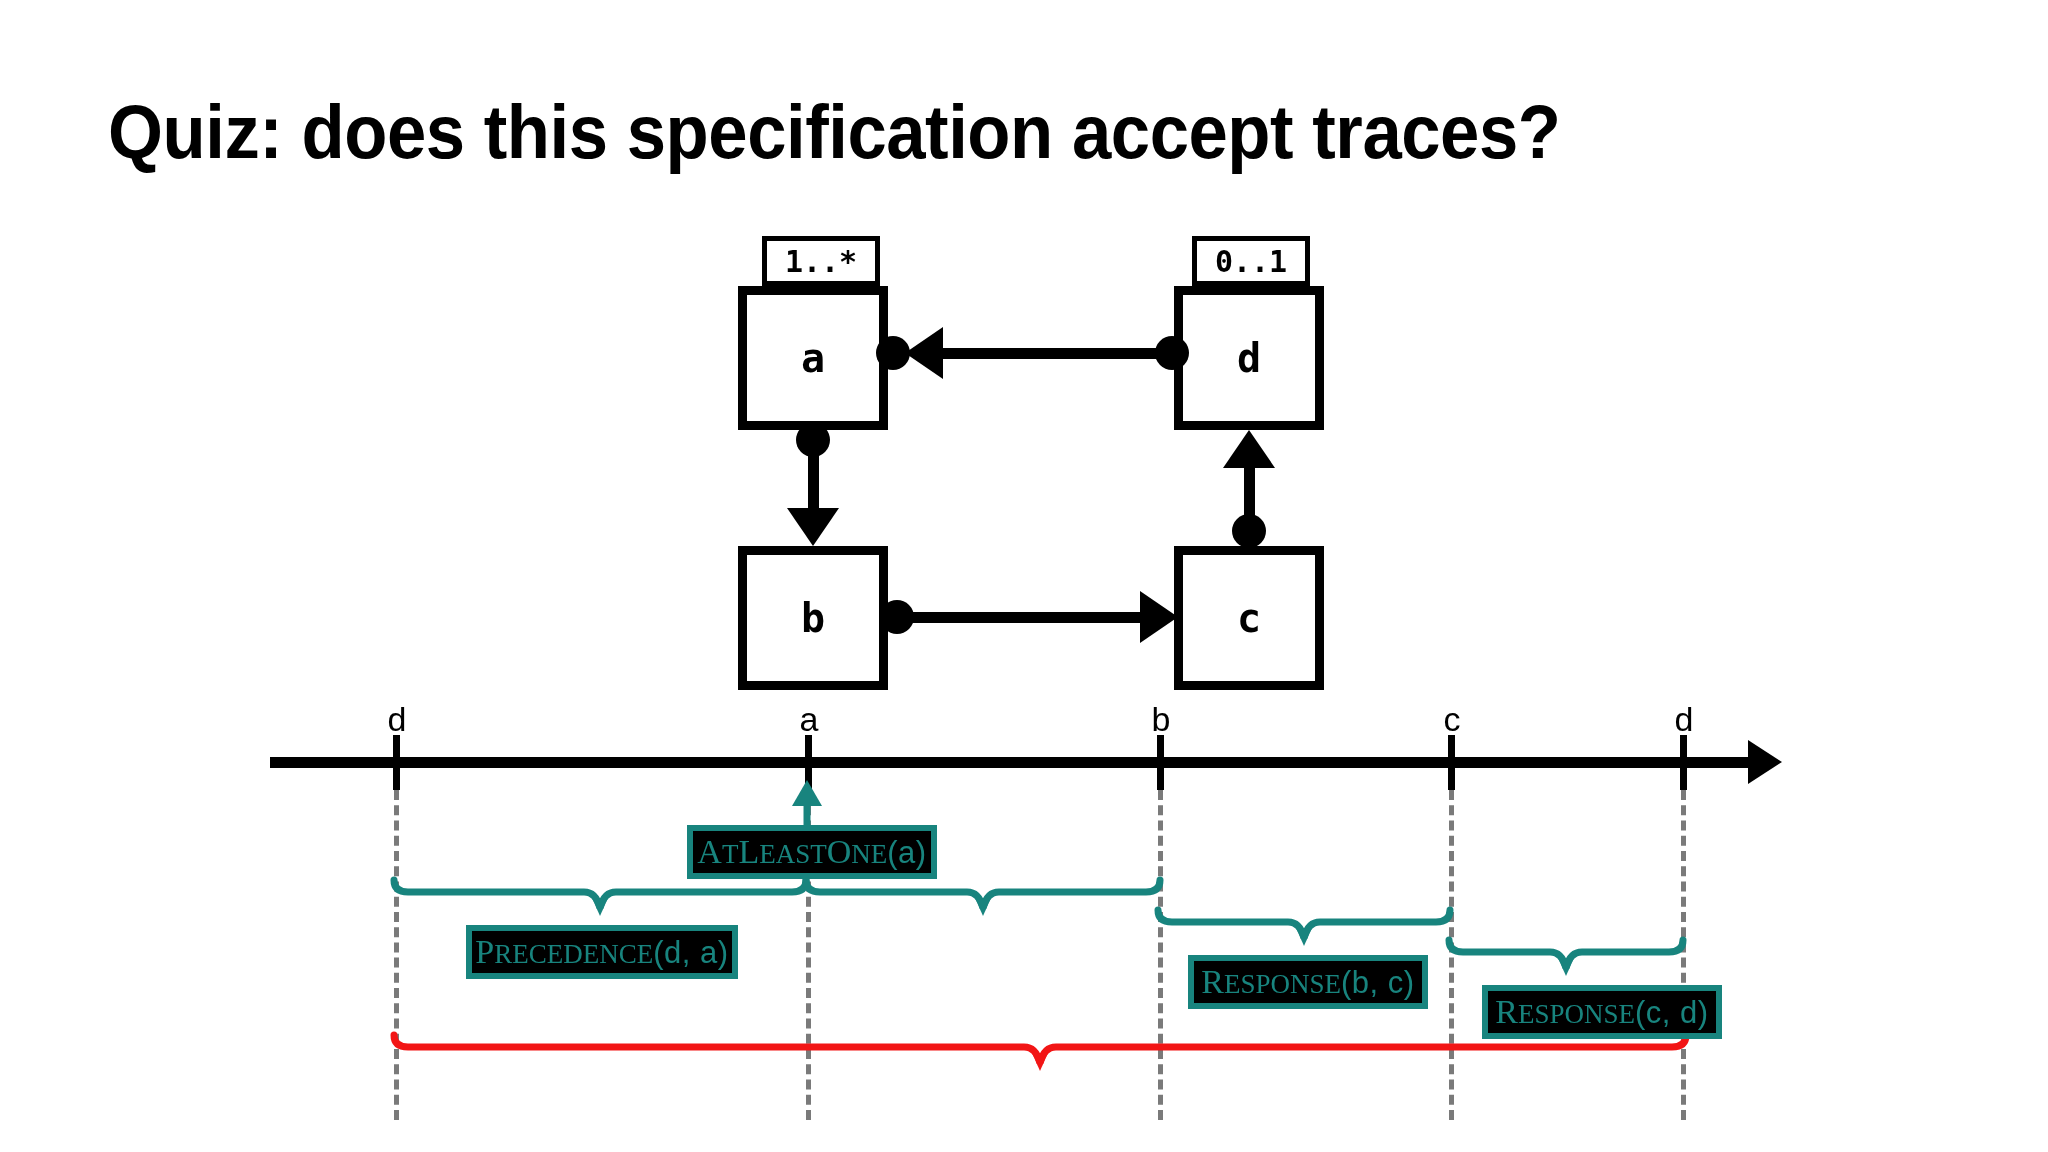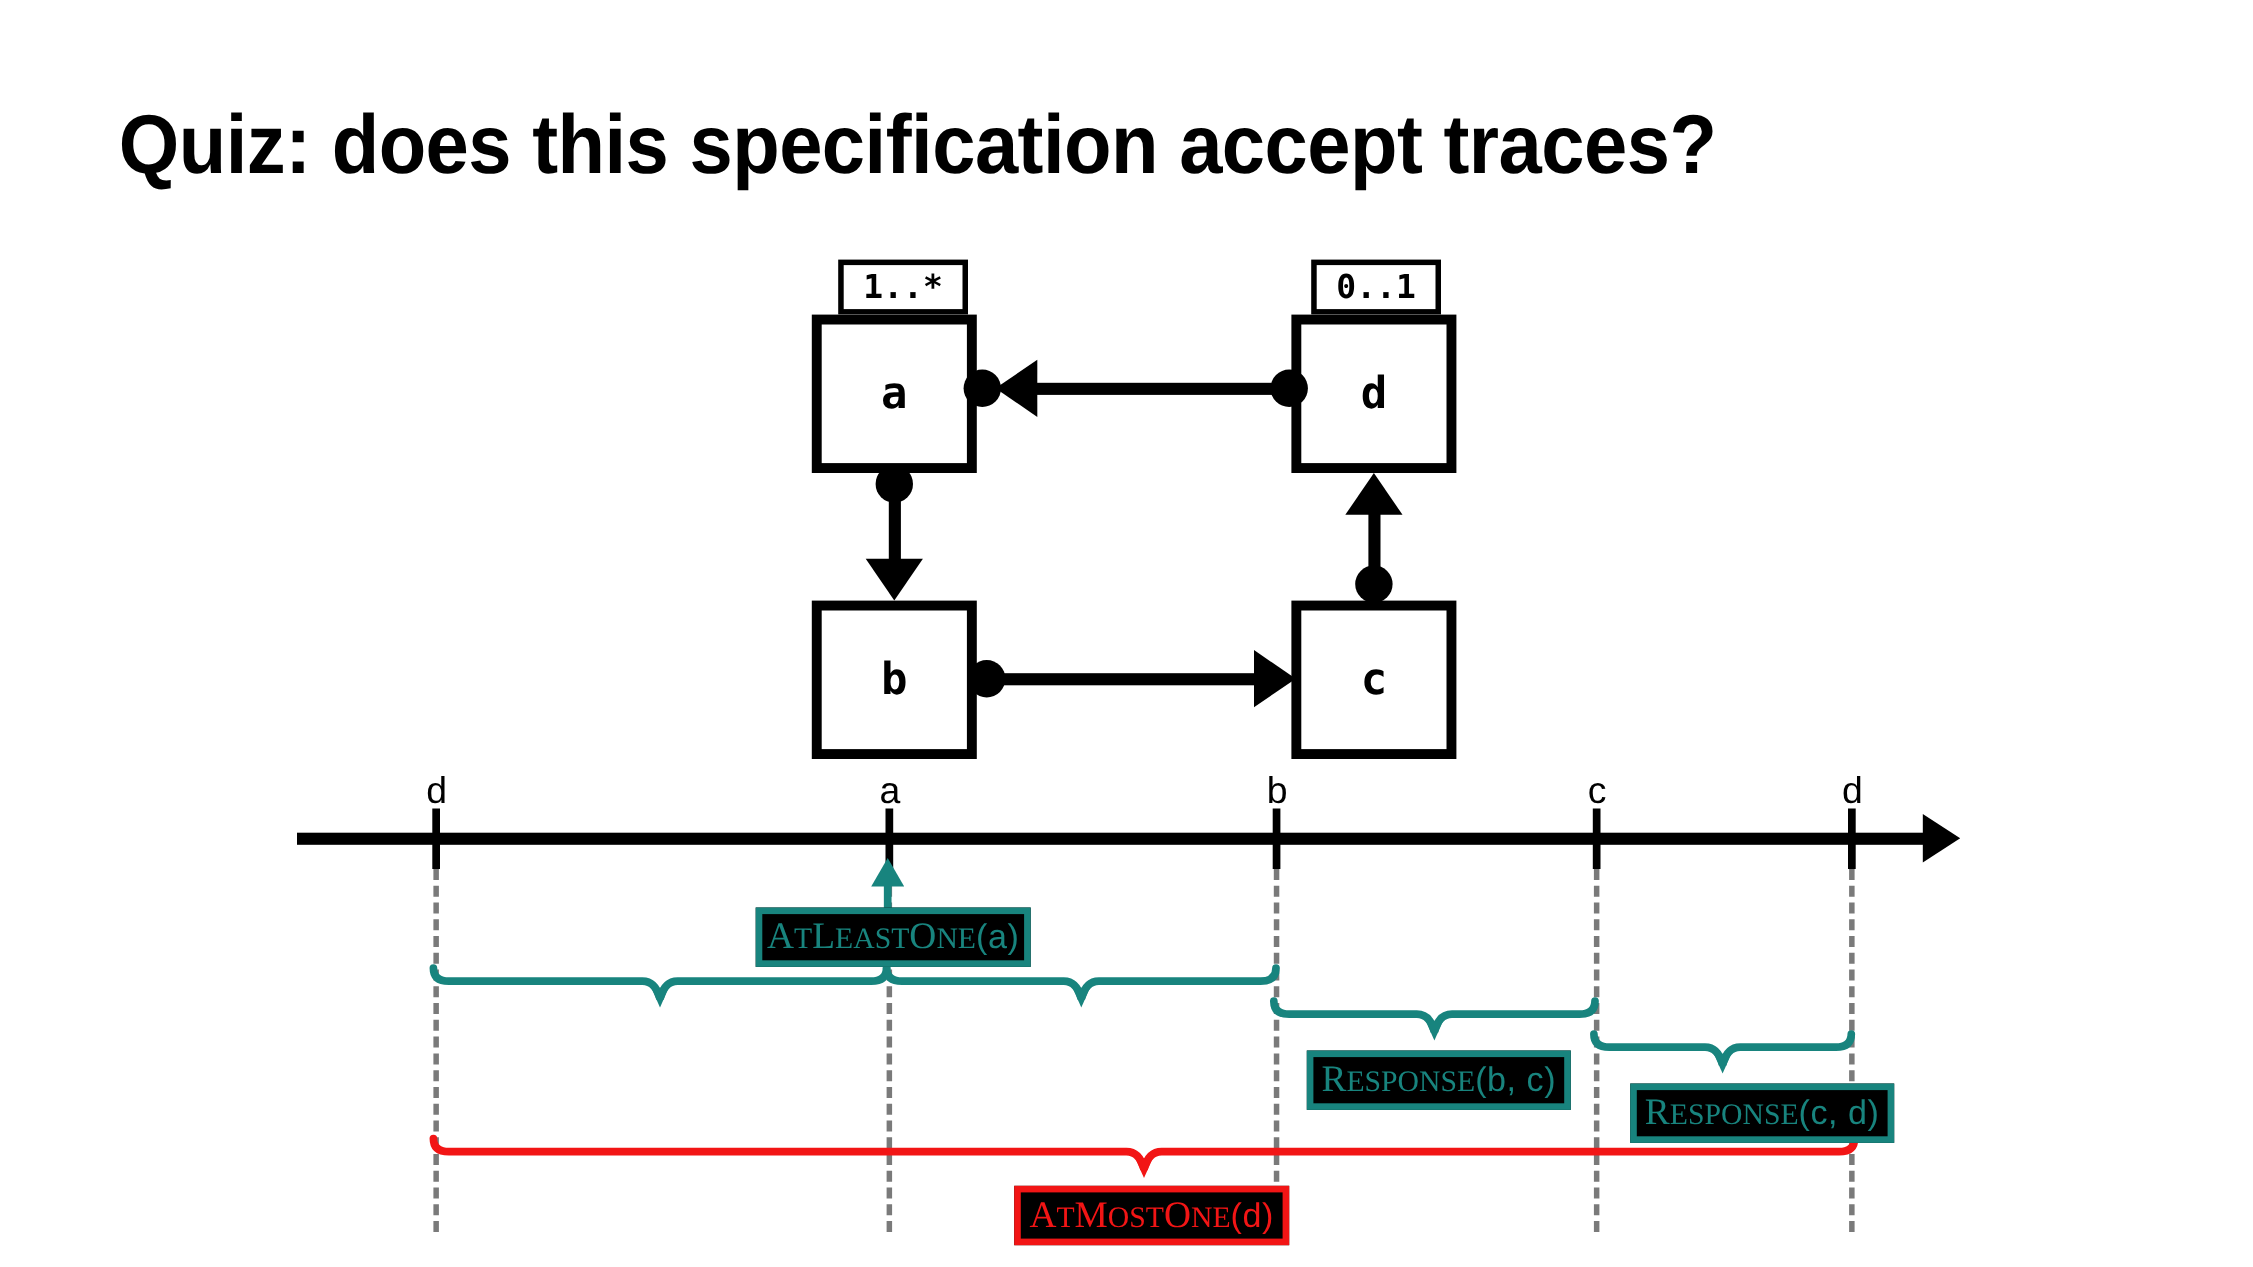--- a/index.html
+++ b/index.html
@@ -135,20 +135,25 @@
   <div class="cbox" style="left:687px;top:825px;width:250px;height:54px;">
     <span class="clabel">
       <span class="sc-big">A</span><span class="sc-small">T</span><span class="sc-big">L</span><span class="sc-small">EAST</span><span class="sc-big">O</span><span class="sc-small">NE</span><span class="args">(a)</span>
     </span>
   </div>
 
   <svg class="brace-svg" style="left:390px;top:878px;" width="420" height="40" viewBox="0 0 420 40">
     <path d="M4,2 Q4,14 18,14 L194,14 Q206,14 210,30 Q214,14 226,14 L402,14 Q416,14 416,2" fill="none" stroke="#18847e" stroke-width="7" stroke-linecap="round"></path>
     <polygon points="210,38 202,20 218,20" fill="#18847e"></polygon>
   </svg>
+  <div class="cbox" style="left:466px;top:925px;width:272px;height:54px;">
+    <span class="clabel">
+      <span class="sc-big">P</span><span class="sc-small">RECEDENCE</span><span class="args">(d, a)</span>
+    </span>
+  </div>
 
   <svg class="brace-svg" style="left:802px;top:878px;" width="362" height="40" viewBox="0 0 362 40">
     <path d="M4,2 Q4,14 18,14 L165,14 Q177,14 181,30 Q185,14 197,14 L344,14 Q358,14 358,2" fill="none" stroke="#18847e" stroke-width="7" stroke-linecap="round"></path>
     <polygon points="181,38 173,20 189,20" fill="#18847e"></polygon>
   </svg>
 
   <svg class="brace-svg" style="left:1154px;top:908px;" width="300" height="40" viewBox="0 0 300 40">
     <path d="M4,2 Q4,14 18,14 L134,14 Q146,14 150,30 Q154,14 166,14 L282,14 Q296,14 296,2" fill="none" stroke="#18847e" stroke-width="7" stroke-linecap="round"></path>
     <polygon points="150,38 142,20 158,20" fill="#18847e"></polygon>
   </svg>
@@ -165,19 +170,14 @@
   <div class="cbox" style="left:1466px;top:985px;width:240px;height:54px;margin-left:16px;">
     <span class="clabel">
       <span class="sc-big">R</span><span class="sc-small">ESPONSE</span><span class="args">(c, d)</span>
     </span>
   </div>
 
   <svg class="brace-svg" style="left:390px;top:1033px;" width="1300" height="40" viewBox="0 0 1300 40">
     <path d="M4,2 Q4,14 18,14 L634,14 Q646,14 650,30 Q654,14 666,14 L1282,14 Q1296,14 1296,2" fill="none" stroke="#f21515" stroke-width="7" stroke-linecap="round"></path>
     <polygon points="650,38 642,20 658,20" fill="#f21515"></polygon>
   </svg>
-  <div class="cbox red" style="left:922px;top:1078px;width:250px;height:54px;">
-    <span class="clabel red">
-      <span class="sc-big">A</span><span class="sc-small">T</span><span class="sc-big">M</span><span class="sc-small">OST</span><span class="sc-big">O</span><span class="sc-small">NE</span><span class="args">(d)</span>
-    </span>
-  </div>
 
 </div>
 
 </body></html>

